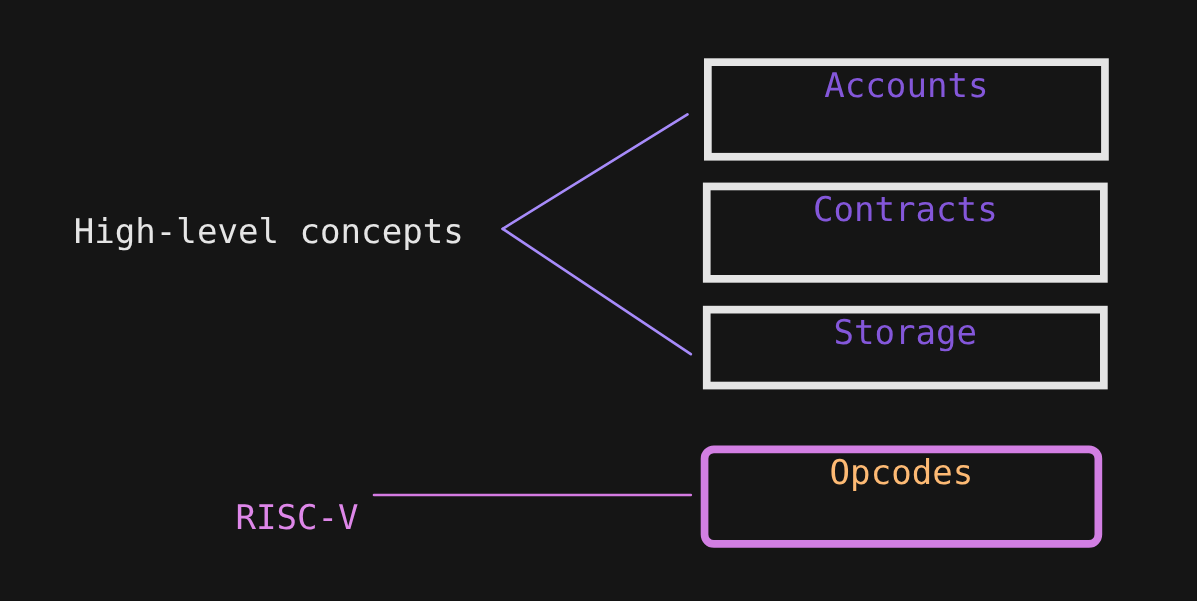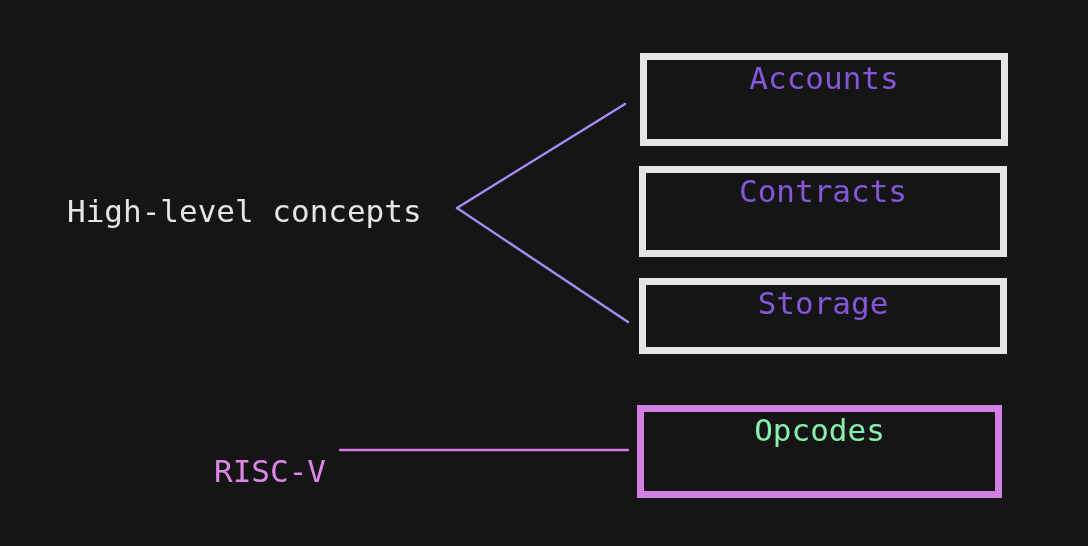--- a/index.html
+++ b/index.html
@@ -39,21 +39,22 @@
     background: transparent;
     display: flex;
     align-items: flex-start;
     justify-content: center;
     color: #8457da;
     font-size: 31px;
     white-space: nowrap;
   }
   .node-box.pink {
     border-color: #d27fe3;
-    color: #86efac;
+    color: #fdba74;
+    border-radius: 12px;
   }
   line.branch {
     stroke: #a78bfa;
     stroke-width: 2.4;
     stroke-linecap: round;
   }
   line.pink-link {
     stroke: #d47be2;
     stroke-width: 2.4;
     stroke-linecap: round;

